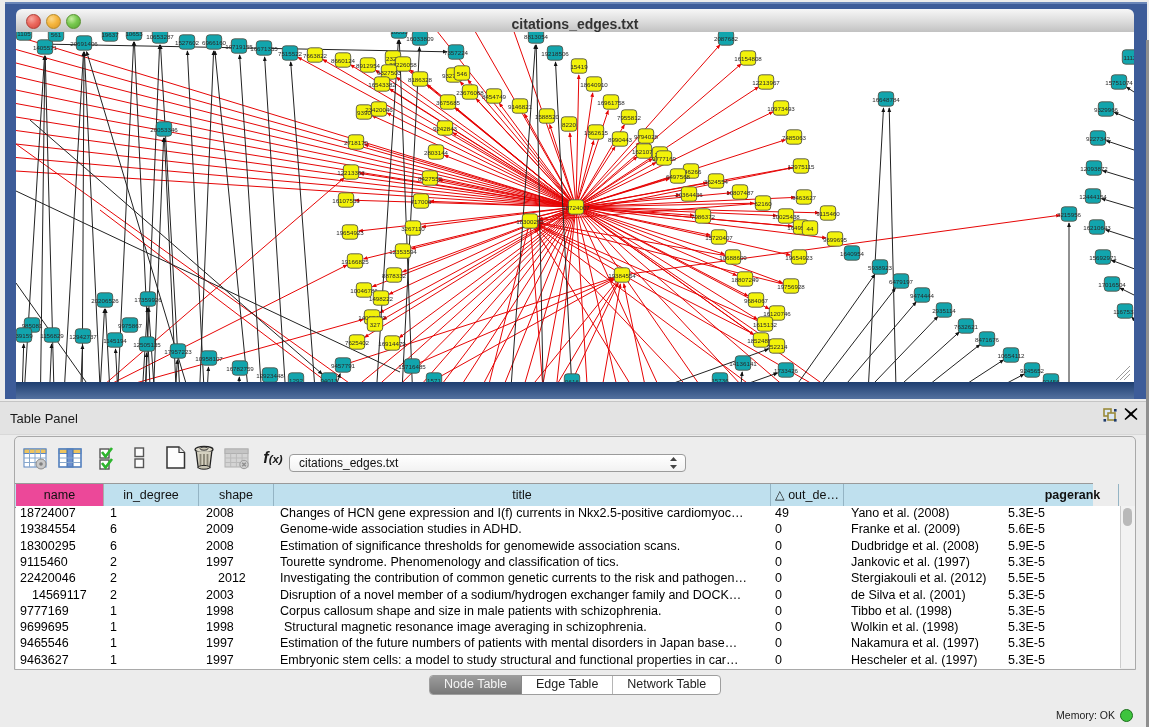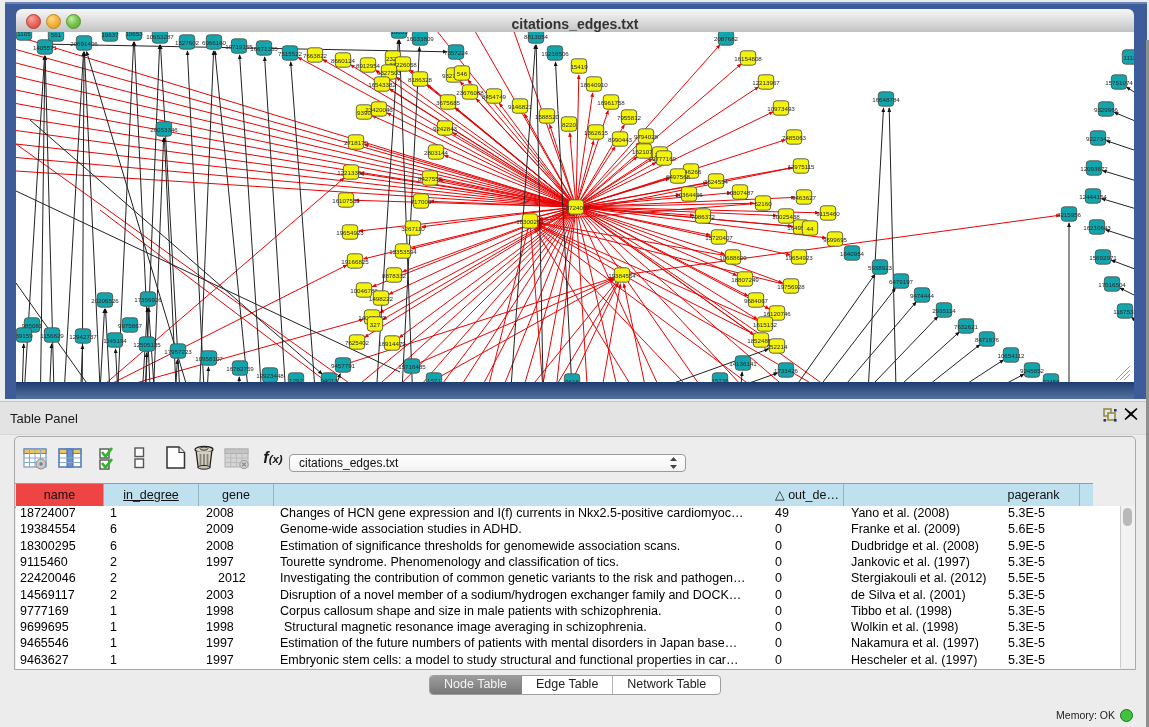--- a/index.html
+++ b/index.html
@@ -886,25 +886,26 @@
     </g>
     <text x="251" y="18" font-size="16" font-style="italic" font-weight="bold" fill="#1a1a1a" text-anchor="middle" font-family="Liberation Serif,serif">f<tspan font-size="11.5">(x)</tspan></text>
   </svg>
   <div id="combo">citations_edges.txt
     <svg style="position:absolute;right:7px;top:2px" width="9" height="12" viewBox="0 0 9 12">
       <path d="M4.5 0 L8 4 H1 z" fill="#444"></path>
         <path d="M4.5 12 L8 8 H1 z" fill="#444"></path>
     </svg>
   </div>
   <div id="header">
-    <div class="h" style="left:1px;width:87px;background:#ef4444;border-right:1px solid #aaa;">name</div>
-    <div class="h" style="left:89px;width:94px;text-decoration:underline;">in_degree</div>
-    <div class="h" style="left:184px;width:74px;">gene</div>
+    <div class="h" style="left:1px;width:87px;background:#ec4899;border-right:1px solid #aaa;">name</div>
+    <div class="h" style="left:89px;width:94px;">in_degree</div>
+    <div class="h" style="left:184px;width:74px;">shape</div>
+    <div class="h" style="left:259px;width:496px;">title</div>
     <div class="h" style="left:756px;width:72px;">△&nbsp;out_de…</div>
-    <div class="h" style="left:973px;width:91px;">pagerank</div>
+    <div class="h" style="left:1012px;width:91px;font-weight:bold;">pagerank</div>
   </div>
   <div id="tbody"></div>
     <div id="rows">
       <div class="tr" style="top:69.0px">
         <span style="left:5px">18724007</span>
         <span style="left:95px">1</span>
         <span style="left:191px">2008</span>
         <span style="left:265px;width:487px">Changes of HCN gene expression and I(f) currents in Nkx2.5-positive cardiomyoc…</span>
         <span style="left:760px">49</span>
         <span style="left:836px;width:148px">Yano et al. (2008)</span>
@@ -934,27 +935,27 @@
         <span style="left:191px">1997</span>
         <span style="left:265px;width:487px">Tourette syndrome. Phenomenology and classification of tics.</span>
         <span style="left:760px">0</span>
         <span style="left:836px;width:148px">Jankovic et al. (1997)</span>
         <span style="left:993px">5.3E-5</span>
       </div>
       <div class="tr" style="top:134.2px">
         <span style="left:5px">22420046</span>
         <span style="left:95px">2</span>
         <span style="left:203px">2012</span>
-        <span style="left:265px;width:487px">Investigating the contribution of common genetic variants to the risk and pathogen…</span>
+        <span style="left:265px;width:487px">Investigating the contribution of common genetic currents to the risk and pathogen…</span>
         <span style="left:760px">0</span>
         <span style="left:836px;width:148px">Stergiakouli et al. (2012)</span>
         <span style="left:993px">5.5E-5</span>
       </div>
       <div class="tr" style="top:150.5px">
-        <span style="left:5px">14569117</span>
+        <span style="left:17px">14569117</span>
         <span style="left:95px">2</span>
         <span style="left:191px">2003</span>
         <span style="left:265px;width:487px">Disruption of a novel member of a sodium/hydrogen exchanger family and DOCK…</span>
         <span style="left:760px">0</span>
         <span style="left:836px;width:148px">de Silva et al. (2001)</span>
         <span style="left:993px">5.3E-5</span>
       </div>
       <div class="tr" style="top:166.8px">
         <span style="left:5px">9777169</span>
         <span style="left:95px">1</span>

